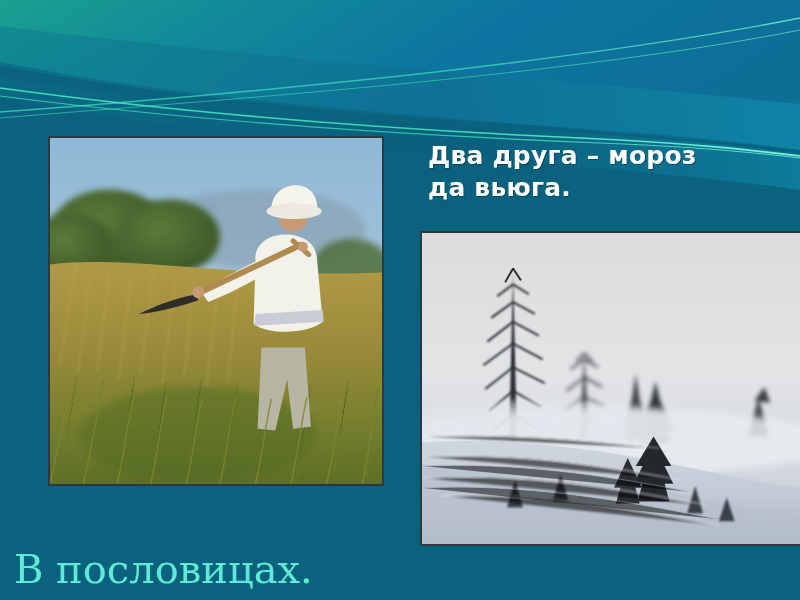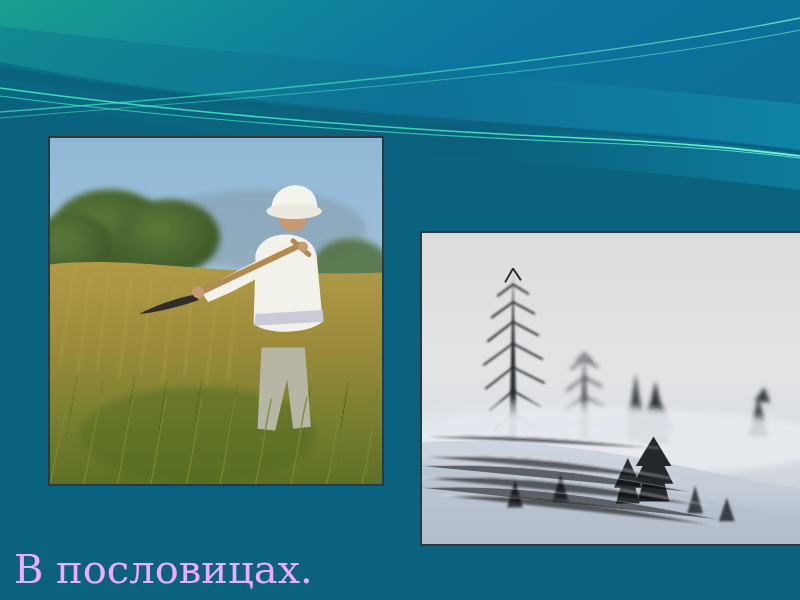--- a/index.html
+++ b/index.html
@@ -56,21 +56,21 @@
     font-size: 25px;
     line-height: 1.28;
     letter-spacing: 0.2px;
     text-shadow: 1px 1px 0 rgba(0,0,0,0.3);
     white-space: pre-line;
   }
   .footer-green {
     position: absolute;
     left: 14px;
     top: 549px;
-    color: #f0abfc;
+    color: #5eead4;
     font-family: "DejaVu Serif", serif;
     font-size: 40px;
     line-height: 1;
     letter-spacing: 0px;
     white-space: pre;
   }
 
   
   .photo {
     position: absolute;
@@ -133,20 +133,22 @@
     <path d="M0,78 C150,100 340,120 560,132 C680,139 740,146 800,154
              L800,190 C700,176 560,164 400,152 C240,140 110,116 0,96 Z" fill="url(#gBand2)" opacity="0.7"></path>
 
     <path d="M0,88 C160,110 360,128 580,138 C690,143 750,150 800,156" fill="none" stroke="url(#gLine)" stroke-width="1.6"></path>
     <path d="M0,96 C170,118 380,134 600,143 C700,147 760,153 800,158" fill="none" stroke="url(#gLine)" stroke-width="1.1" opacity="0.8"></path>
     <path d="M800,18 C700,38 560,58 400,76 C250,92 110,104 0,112" fill="none" stroke="url(#gLine)" stroke-width="1.4" opacity="0.75"></path>
     <path d="M800,30 C710,48 580,66 420,82 C270,97 120,108 0,118" fill="none" stroke="url(#gLine)" stroke-width="1" opacity="0.6"></path>
   </svg>
 
 
+  <div class="title-white">Два друга – мороз
+да вьюга.</div>
 
   <div class="photo" id="photo-mower">
     <svg viewBox="0 0 336 350" preserveAspectRatio="none">
       <defs>
         <linearGradient id="sky" x1="0" y1="0" x2="0" y2="1">
           <stop offset="0%" stop-color="#8fb8d6"></stop>
           <stop offset="55%" stop-color="#a9c6d9"></stop>
           <stop offset="100%" stop-color="#b9c9c4"></stop>
         </linearGradient>
         <linearGradient id="field" x1="0" y1="0" x2="0" y2="1">

